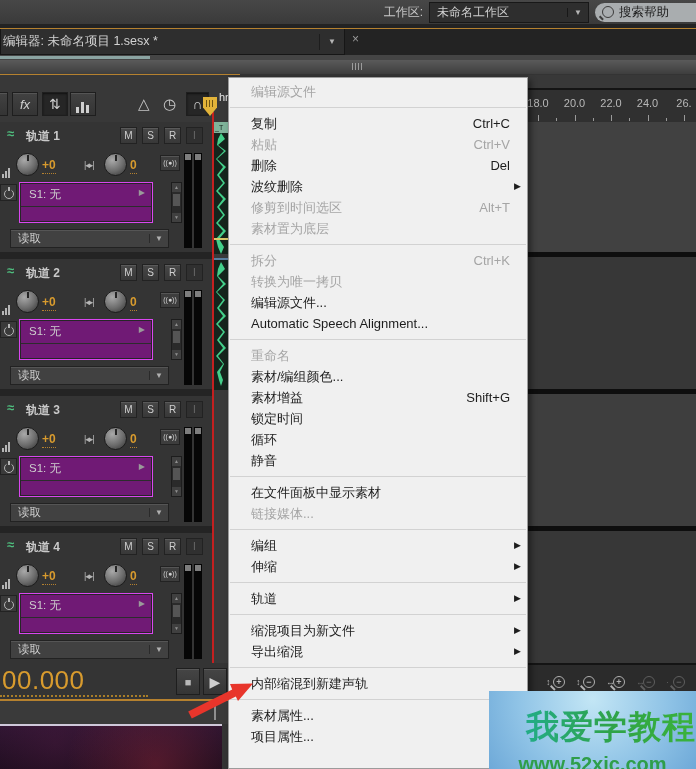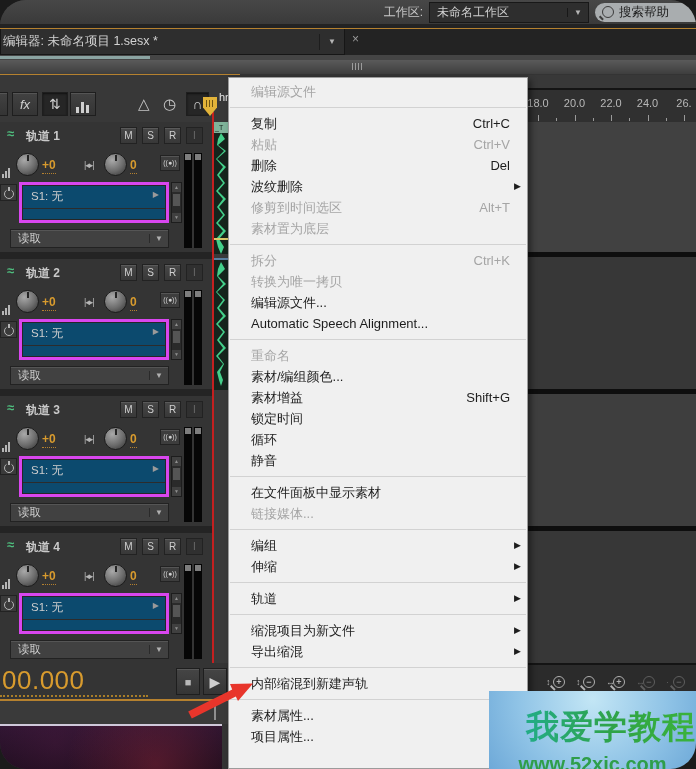--- a/index.html
+++ b/index.html
@@ -1,17 +1,17 @@
 <!DOCTYPE html>
 <html><head>
 <meta charset="utf-8">
 <style>
   html,body{margin:0;padding:0;background:#1b1b1b;}
   #app{position:relative;width:696px;height:769px;overflow:hidden;background:#343434;
-       font-family:"Liberation Sans","DejaVu Sans",sans-serif;border-radius:26px;-webkit-font-smoothing:antialiased;}
+       font-family:"Liberation Sans","DejaVu Sans",sans-serif;-webkit-font-smoothing:antialiased;}
   .abs{position:absolute;}
 
   
   #topbar{left:0;top:0;width:696px;height:24px;background:linear-gradient(#474747,#3a3a3a);
           border-bottom:1px solid #262626;display:flex;align-items:center;justify-content:flex-end;}
   #ws-label{color:#c9c9c9;font-size:12px;margin-right:6px;}
   #ws-dd{width:158px;height:19px;background:#2e2e2e;border:1px solid #181818;display:flex;align-items:center;color:#cfcfcf;font-size:12px;}
   #ws-dd .val{flex:1;padding-left:7px;white-space:nowrap;overflow:hidden;}
   #ws-dd .arr{width:20px;text-align:center;border-left:1px solid #181818;color:#b5b5b5;font-size:8px;}
   #searchbox{width:101px;height:19px;margin-left:6px;background:#a9adaf;border-radius:10px 0 0 10px;
@@ -59,21 +59,21 @@
   .volico{position:absolute;left:2px;top:38px;}
   .volico i{display:inline-block;width:2px;background:#b5b5b5;margin-right:1px;vertical-align:bottom;}
   .sterico{position:absolute;left:84px;top:38px;color:#b5b5b5;font-size:9px;letter-spacing:-1px;}
   .monbtn{position:absolute;left:160px;top:33px;width:20px;height:16px;background:#3d3d3d;border:1px solid #222;
           box-shadow:inset 0 1px 0 #555;color:#cfcfcf;font-size:7px;line-height:14px;text-align:center;box-sizing:border-box;}
   .meter{position:absolute;top:31px;width:8px;height:95px;background:#060606;}
   .meter:before{content:"";position:absolute;left:1px;top:1px;width:6px;height:6px;background:#7e7e7e;}
   .pwrbtn{position:absolute;left:0px;top:62px;width:17px;height:17px;background:#3a3a3a;border:1px solid #222;box-sizing:border-box;}
   .pwr{position:absolute;left:3px;top:4px;width:8px;height:8px;border:1.5px solid #b5b5b5;border-radius:50%;}
   .pwr:after{content:"";position:absolute;left:2.5px;top:-3px;width:2px;height:4px;background:#b5b5b5;box-shadow:0 0 0 1.5px #3a3a3a;}
-  .slotbox{position:absolute;left:19px;top:60px;width:150px;height:41px;background:#0c4a6e;border:3px solid #d946ef;
+  .slotbox{position:absolute;left:19px;top:60px;width:134px;height:41px;background:#701a75;border:1px solid #d946ef;
            box-shadow:inset 0 0 0 1px #262626;box-sizing:border-box;}
   .slotbox .stxt{position:absolute;left:9px;top:4px;color:#cdcdcd;font-size:11.5px;}
   .slotbox .sarr{position:absolute;right:7px;top:5px;color:#9a9a9a;font-size:8px;}
   .slotbox .sline{position:absolute;left:1px;right:1px;top:23px;height:1px;background:#2c2c2c;}
   .mini-sb{position:absolute;left:171px;top:60px;width:11px;height:41px;background:#2a2a2a;border:1px solid #1d1d1d;box-sizing:border-box;}
   .mini-sb .up,.mini-sb .dn{position:absolute;left:0;width:9px;height:9px;background:#404040;color:#8f8f8f;font-size:5px;text-align:center;line-height:9px;}
   .mini-sb .up{top:0;} .mini-sb .dn{bottom:0;}
   .mini-sb .th{position:absolute;left:1px;top:11px;width:7px;height:12px;background:#555;}
   .modebox{position:absolute;left:10px;top:107px;width:159px;height:19px;background:#414141;border:1px solid #222;
            box-shadow:inset 0 1px 0 #555;box-sizing:border-box;display:flex;align-items:center;}

